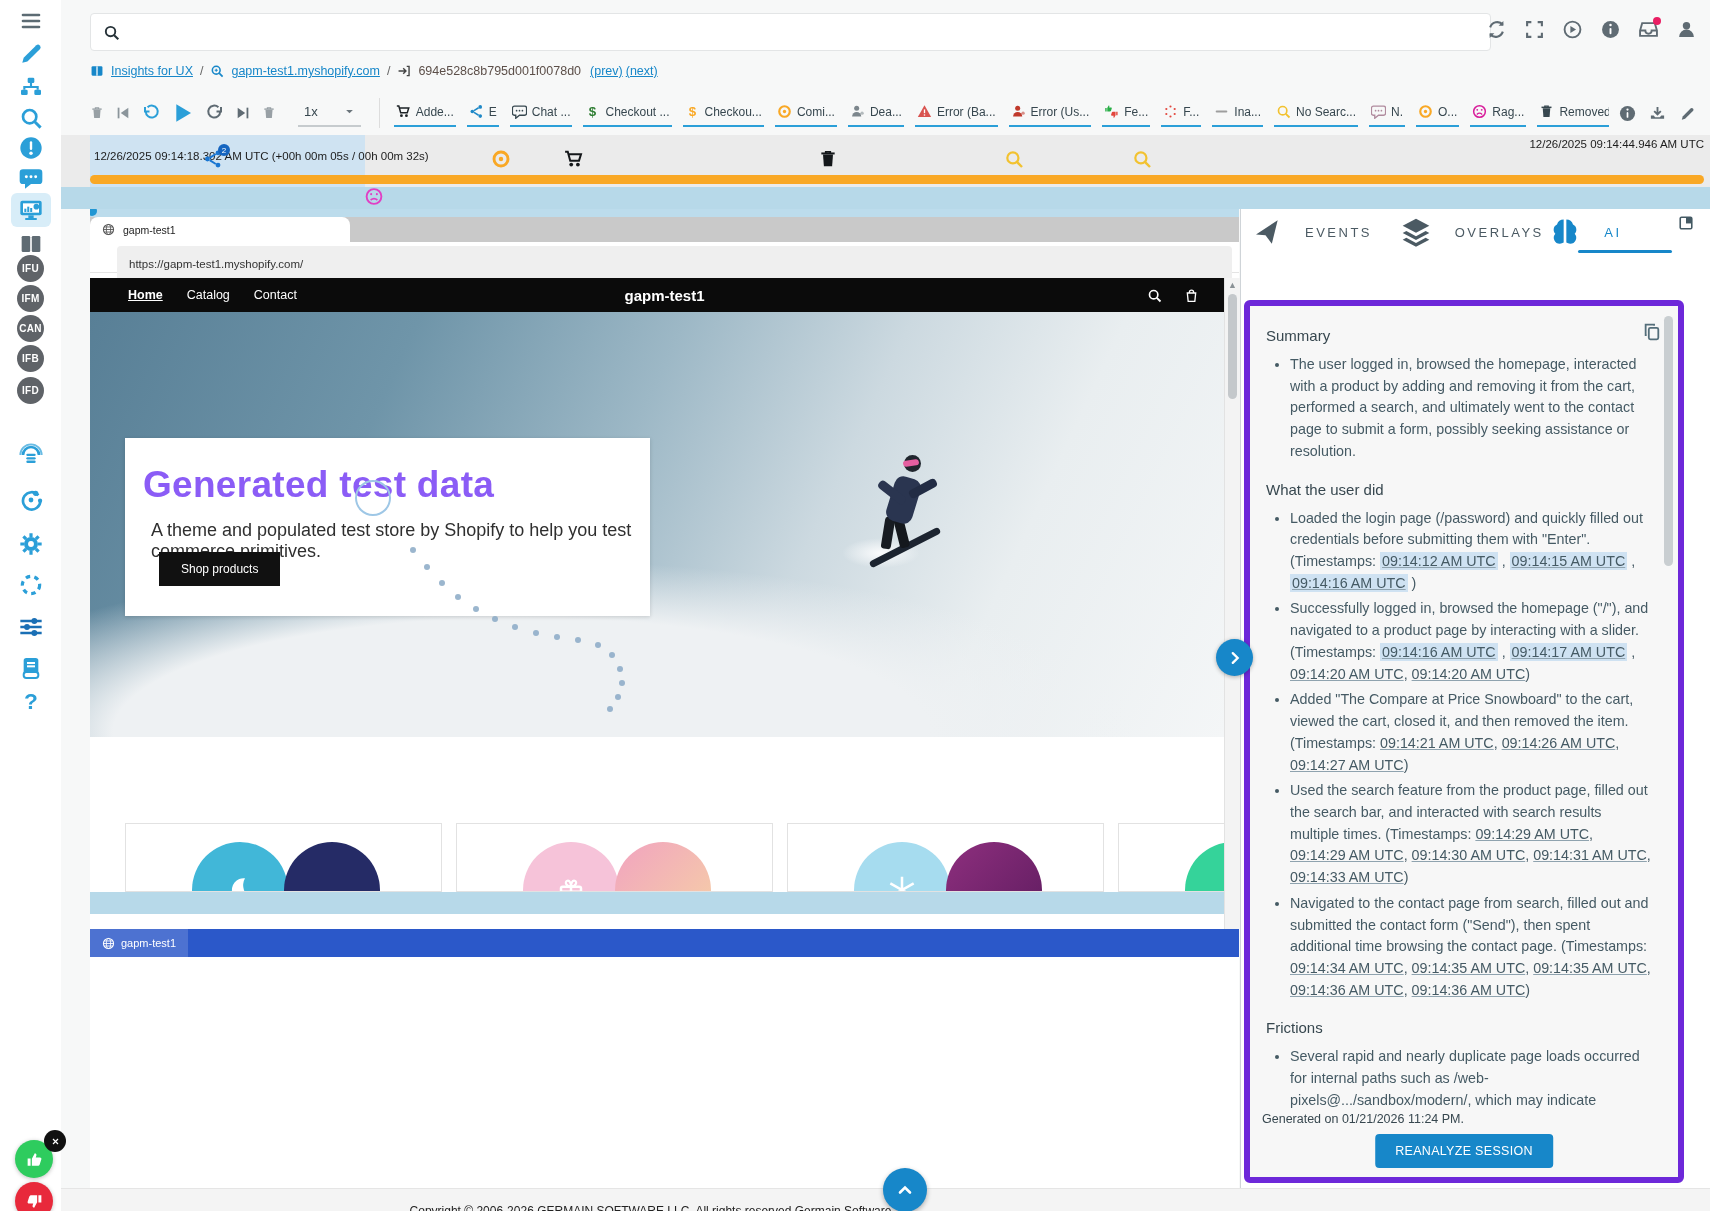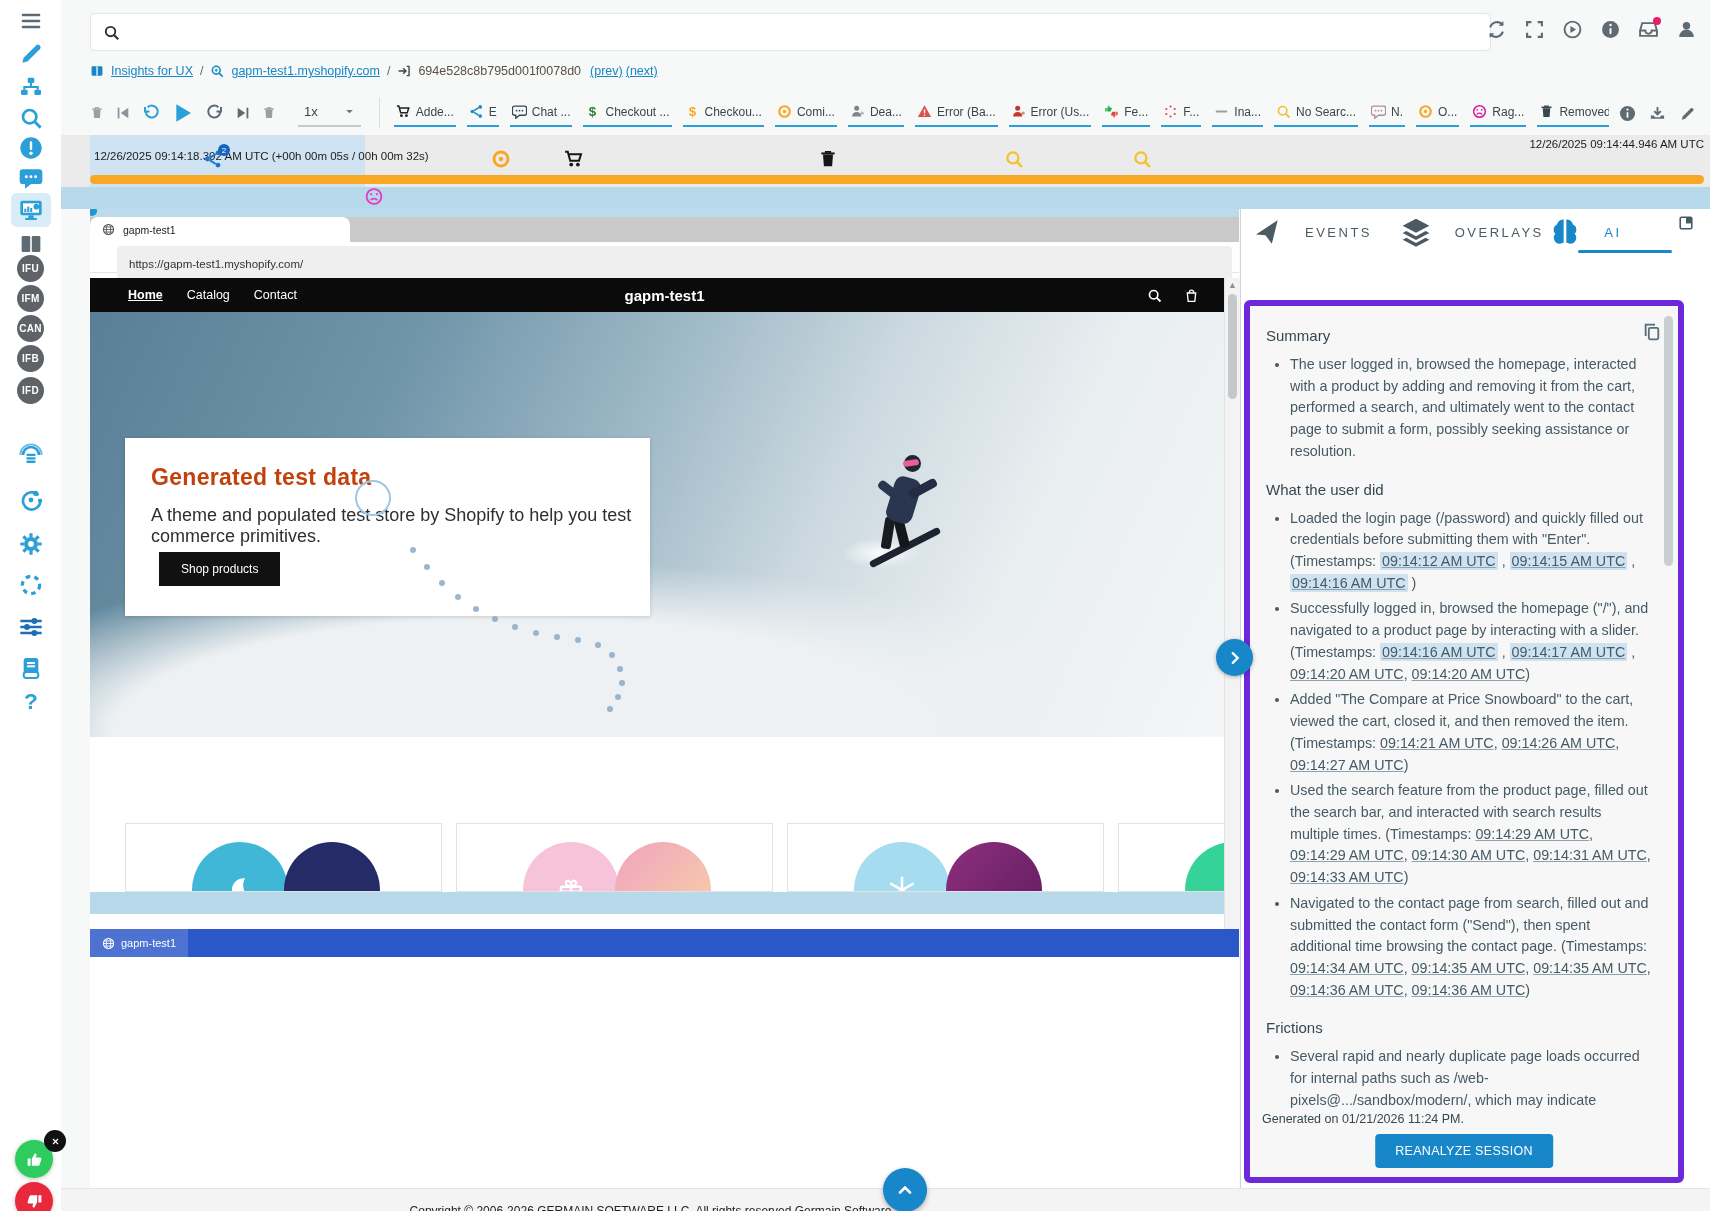--- a/index.html
+++ b/index.html
@@ -76,21 +76,21 @@
   .nav-link{cursor:pointer;}
   .nav-link.active{text-decoration:underline;font-weight:bold;}
   .store-name{position:absolute;left:50%;transform:translateX(-50%);color:#fff;font-weight:bold;font-size:15px;}
   .nav-icons{position:absolute;right:40px;display:flex;gap:22px;color:#fff;font-size:15px;}
   .hero{position:absolute;left:0;top:103px;width:1134px;height:425px;overflow:hidden;
         background:linear-gradient(115deg,#587f96 0%,#6f95a9 25%,#9db8c6 45%,#ccd9e0 62%,#e9eef0 78%,#f4f6f7 100%);}
   .hero::after{content:"";position:absolute;left:-10%;bottom:-35%;width:120%;height:90%;
         background:radial-gradient(60% 60% at 40% 60%,#eef1f3 50%,rgba(238,241,243,0) 75%);}
   .hero-card{position:absolute;left:35px;top:126px;width:525px;height:178px;background:#fff;
              box-shadow:0 1px 4px rgba(0,0,0,.15);z-index:3;}
-  .hero-title{margin:26px 0 0 26px;font-size:23px;font-weight:bold;color:#c2410c;letter-spacing:.3px;}
+  .hero-title{margin:26px 0 0 18px;font-size:37px;font-weight:bold;color:#8b5cf6;letter-spacing:.3px;}
   .hero-sub{margin:14px 0 0 26px;font-size:18px;color:#2f2f2f;}
   .hero-btn{position:absolute;left:34px;top:114px;background:#111;color:#fff;font-size:12px;
             padding:10px 22px;cursor:pointer;}
   .click-ring{position:absolute;left:265px;top:168px;width:32px;height:32px;border:2px solid #9ec7e6;
               border-radius:50%;z-index:4;}
   .trail-dot{position:absolute;width:6px;height:6px;border-radius:50%;background:#89a9c5;z-index:4;opacity:.85;}
   .boarder{position:absolute;z-index:2;}
   .featured{position:absolute;left:37px;top:557px;font-size:33px;font-weight:bold;color:#121212;}
   .cards{position:absolute;left:35px;top:614px;width:1189px;height:69px;display:flex;gap:14px;}
   .pcard{width:317px;height:69px;flex:0 0 auto;border:1px solid #e2e2e2;background:#fff;position:relative;overflow:hidden;box-sizing:border-box;}

